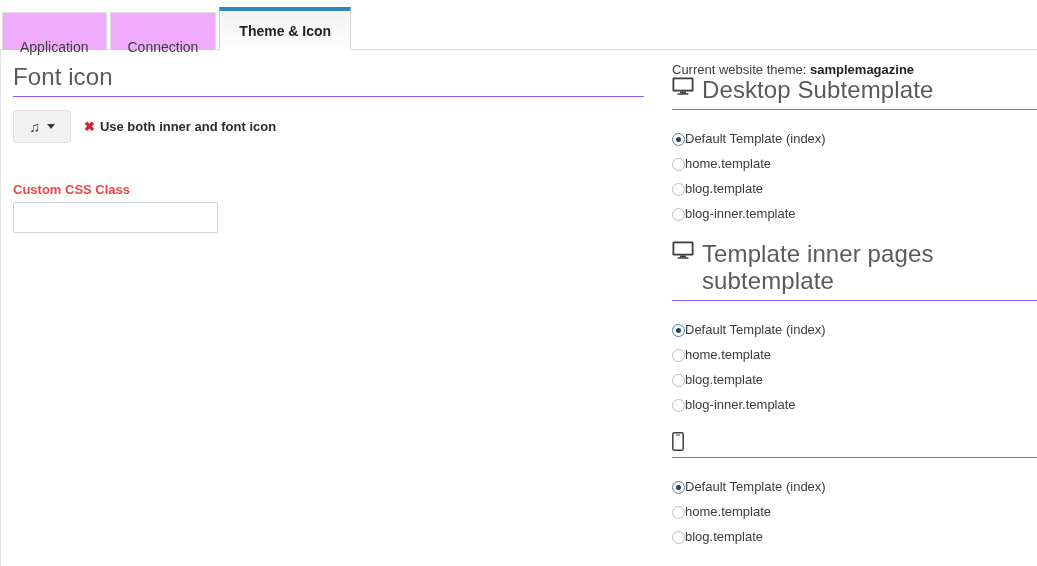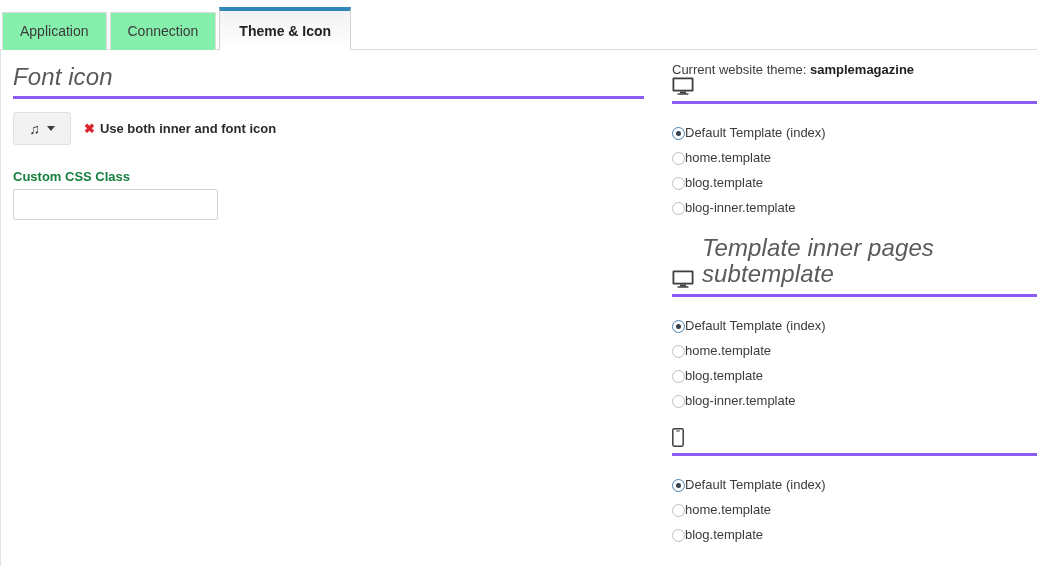--- a/index.html
+++ b/index.html
@@ -33,25 +33,25 @@
     right: 0;
     bottom: 0;
     height: 1px;
     background: #dddddd;
   }
   .tab {
     position: relative;
     box-sizing: border-box;
     height: 38px;
     line-height: 36px;
-    padding: 0 17px;
+    padding: 16px 17px;
     margin-right: 3px;
     border: 1px solid #dcdcdc;
     border-bottom: none;
-    background: #86efac;
+    background: #f0abfc;
     color: #3b3b3b;
     font-size: 14px;
     white-space: nowrap;
     z-index: 1;
   }
   .tab.active {
     height: 43px;
     line-height: 40px;
     font-weight: bold;
     color: #222222;
@@ -89,34 +89,33 @@
     padding: 12px 0 0 12px;
   }
 
   
   h2.section {
     margin: 0 0 0 0;
     padding: 0 0 6px 0;
     font-size: 24px;
     font-weight: normal;
     color: #5a5a5a;
-    border-bottom: 3px solid #8b5cf6;
+    border-bottom: 1px solid #8b5cf6;
     letter-spacing: 0.1px;
     display: flex;
-    align-items: flex-end;
+    align-items: flex-start;
     gap: 8px;
-    font-style: italic;
   }
   h2.section .heading-text { line-height: 1.1; }
 
   .field-label {
     font-size: 13px;
     font-weight: bold;
-    color: #15803d;
-    margin: 2px 0 5px 0;
+    color: #ef4444;
+    margin: 17px 0 5px 0;
     display: block;
   }
 
   
   .fonticon-row {
     display: flex;
     align-items: center;
     margin-top: 13px;
   }
   .icon-picker {
@@ -271,20 +270,21 @@
     <div class="group-block">
       <h2 class="section">
         <span>
           <svg class="monitor-icon" width="22" height="18" viewBox="0 0 22 18" aria-hidden="true">
             <rect x="0.5" y="0.5" width="21" height="14" rx="1.2" fill="#3f3f3f"></rect>
             <rect x="2.3" y="2.3" width="17.4" height="10.4" fill="#ffffff"></rect>
             <rect x="8" y="14.5" width="6" height="1.9" fill="#3f3f3f"></rect>
             <rect x="5.5" y="16.2" width="11" height="1.6" rx="0.6" fill="#3f3f3f"></rect>
           </svg>
         </span>
+        <span class="heading-text">Desktop Subtemplate</span>
       </h2>
       <div class="radio-group">
         <div class="radio-row">
           <span class="radio checked"></span>
           <span class="radio-label">Default Template (index)</span>
         </div>
         <div class="radio-row">
           <span class="radio"></span>
           <span class="radio-label">home.template</span>
         </div>

